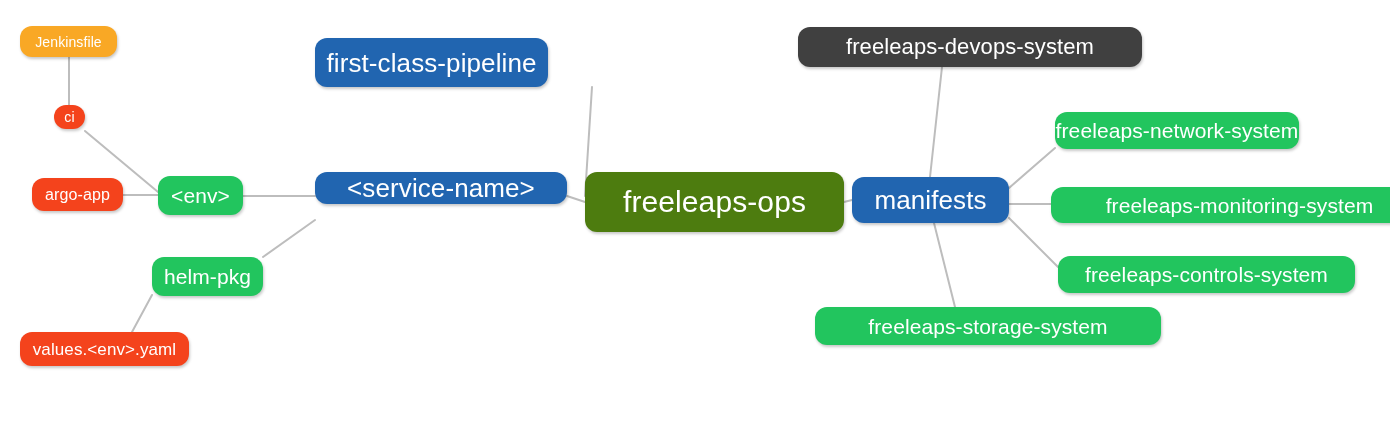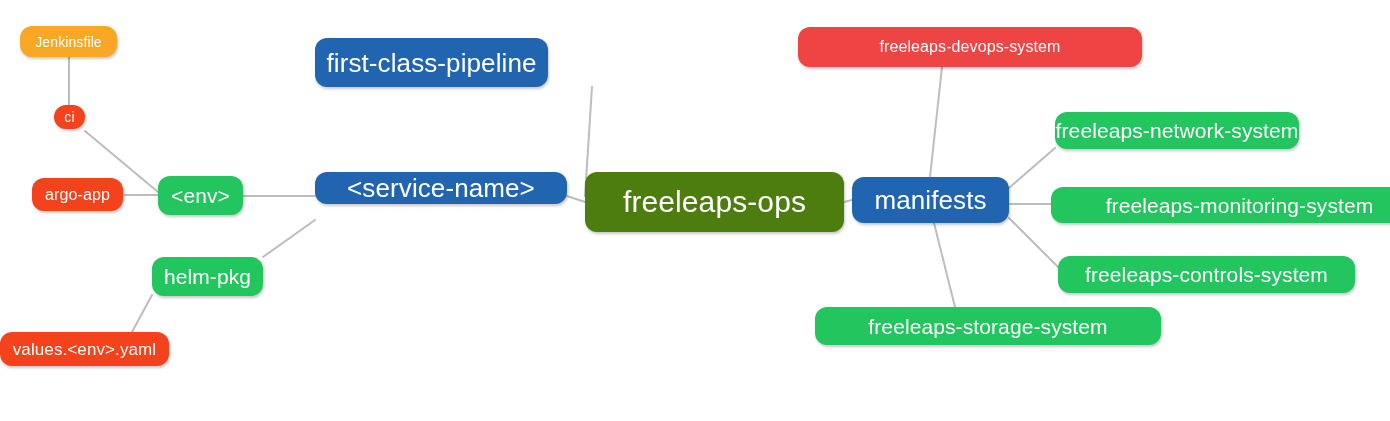--- a/index.html
+++ b/index.html
@@ -84,27 +84,27 @@
       </div>
       <div class="node" style="left: 20px; top: 26px; width: 97px; height: 31px; background: rgb(249, 168, 37); font-size: 14px;">
         <span class="node-label">Jenkinsfile</span>
       </div>
       <div class="node" style="left: 32px; top: 178px; width: 91px; height: 33px; background: rgb(244, 67, 28); font-size: 16px;">
         <span class="node-label">argo-app</span>
       </div>
       <div class="node" style="left: 152px; top: 257px; width: 111px; height: 39px; background: rgb(34, 197, 94); font-size: 21px;">
         <span class="node-label">helm-pkg</span>
       </div>
-      <div class="node" style="left: 0; top: 332px; width: 169px; height: 34px; background: rgb(244, 67, 28); font-size: 17px;">
+      <div class="node" style="left: 20px; top: 332px; width: 169px; height: 34px; background: rgb(244, 67, 28); font-size: 17px;">
         <span class="node-label">values.&lt;env&gt;.yaml</span>
       </div>
       <div class="node" style="left: 852px; top: 177px; width: 157px; height: 46px; background: rgb(33, 101, 176); font-size: 26px;">
         <span class="node-label">manifests</span>
       </div>
-      <div class="node" style="left: 798px; top: 27px; width: 344px; height: 40px; background: #ef4444; font-size: 16px;">
+      <div class="node" style="left: 798px; top: 27px; width: 344px; height: 40px; background: #404040; font-size: 22px;">
         <span class="node-label">freeleaps-devops-system</span>
       </div>
       <div class="node" style="left: 1055px; top: 112px; width: 244px; height: 37px; background: rgb(34, 197, 94); font-size: 21px; justify-content: center;">
         <span class="node-label">freeleaps-network-system</span>
       </div>
       <div class="node" style="left: 1051px; top: 187px; width: 377px; height: 36px; background: rgb(34, 197, 94); font-size: 21px;">
         <span class="node-label">freeleaps-monitoring-system</span>
       </div>
       <div class="node" style="left: 1058px; top: 256px; width: 297px; height: 37px; background: rgb(34, 197, 94); font-size: 21px;">
         <span class="node-label">freeleaps-controls-system</span>

